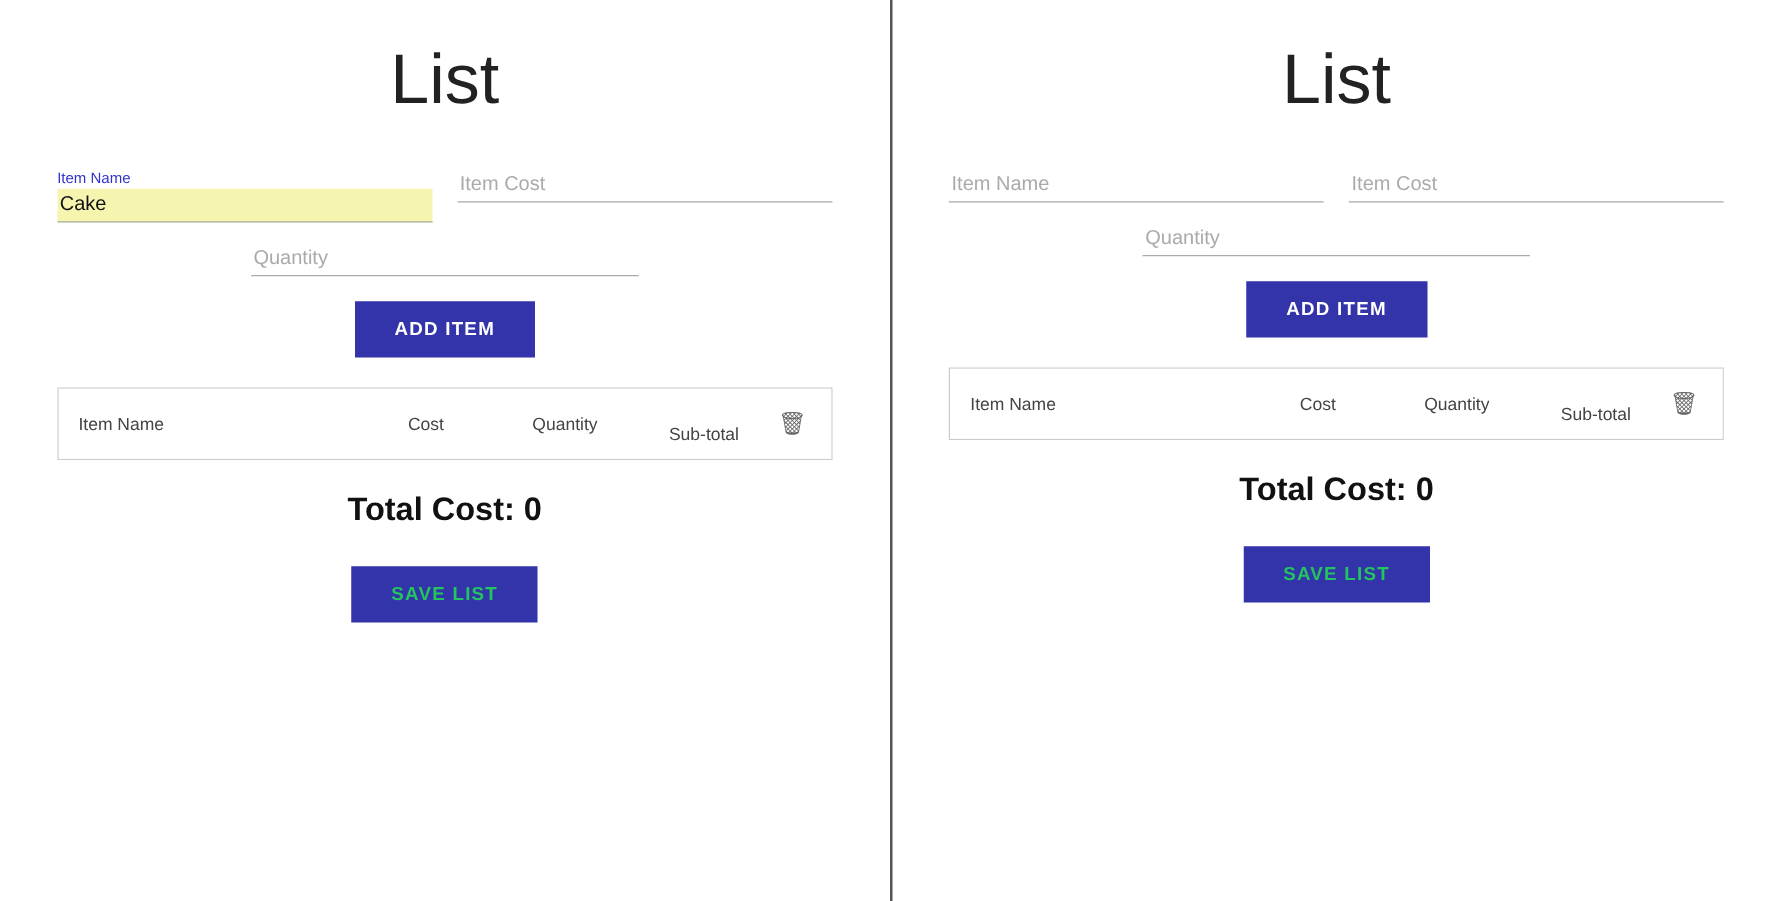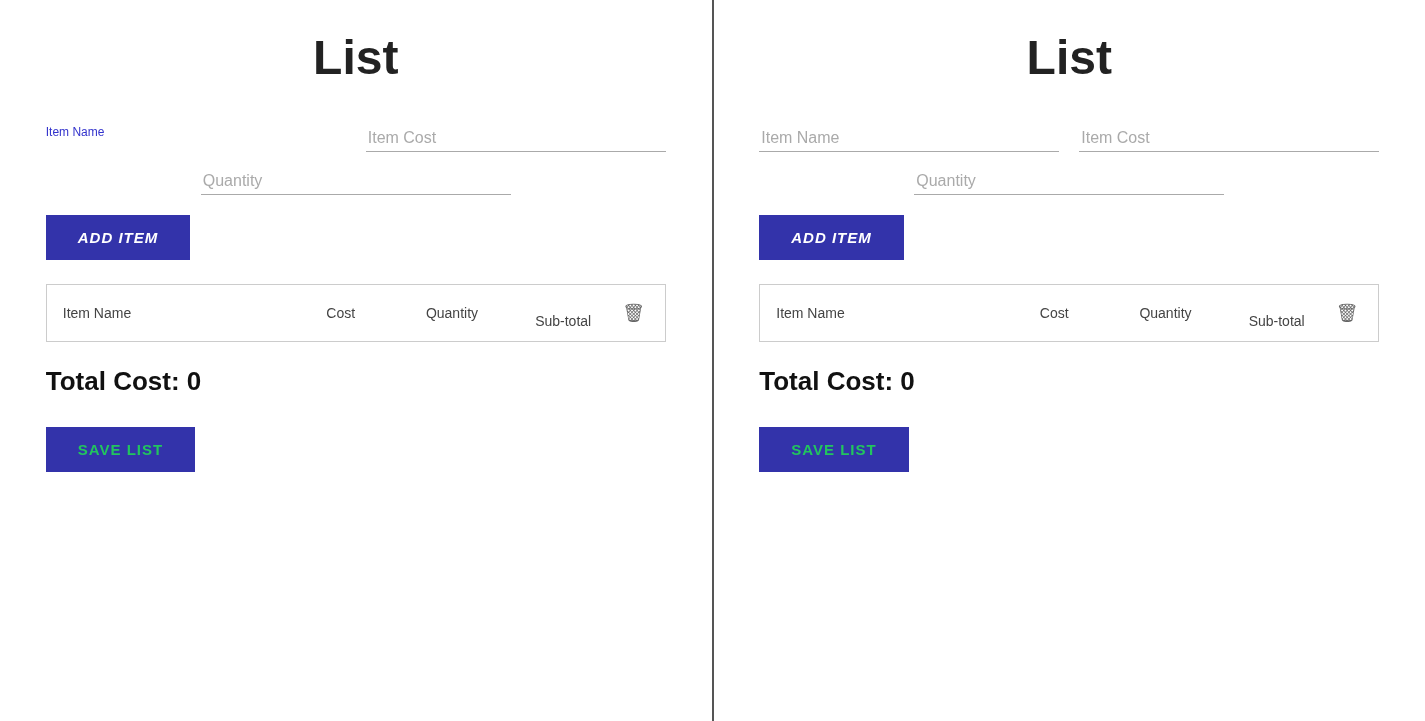--- a/index.html
+++ b/index.html
@@ -24,33 +24,33 @@
       flex-direction: column;
       align-items: center;
       position: relative;
     }
 
     .panel-left {
       border-right: 2px solid #555;
     }
 
     .panel-title {
-      font-size: 48px;
-      font-weight: 700;
+      font-size: 56px;
+      font-weight: 400;
       color: #222;
       margin-bottom: 40px;
       text-align: center;
     }
 
     .form-section {
       width: 100%;
       max-width: 620px;
       display: flex;
       flex-direction: column;
-      align-items: flex-start;
+      align-items: center;
     }
 
     .input-row {
       display: flex;
       width: 100%;
       gap: 20px;
       margin-bottom: 16px;
     }
 
     .input-group {
@@ -87,21 +87,20 @@
     .add-item-btn {
       background: #3333aa;
       color: #fff;
       border: none;
       padding: 14px 32px;
       font-size: 15px;
       font-weight: bold;
       letter-spacing: 1px;
       cursor: pointer;
       margin-bottom: 24px;
-      font-style: italic;
     }
 
     .table-container {
       width: 100%;
       max-width: 620px;
       border: 1px solid #ccc;
       margin-bottom: 24px;
     }
 
     .table-header {
@@ -164,20 +163,21 @@
 
 <div class="panel panel-left">
 
   <h1 class="panel-title">List</h1>
 
   <div class="form-section">
 
     <div class="input-row">
       <div class="input-group">
         <label class="input-label">Item Name</label>
+        <input class="input-field highlighted" type="text" value="Cake" style="">
       </div>
       <div class="input-group">
         <input class="input-field" type="text" placeholder="Item Cost" style="">
       </div>
     </div>
 
     <div class="qty-wrapper">
       <div class="qty-wrapper-inner">
         <input class="input-field" type="text" placeholder="Quantity" style="">
       </div>

